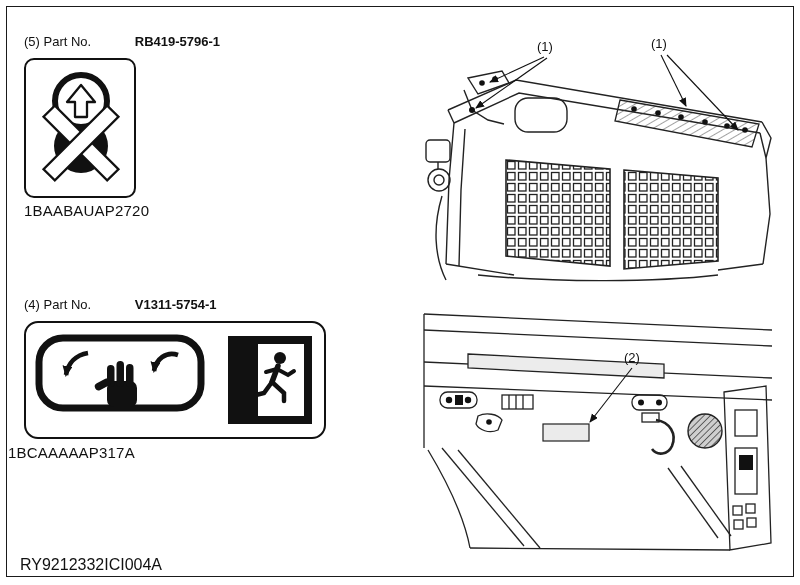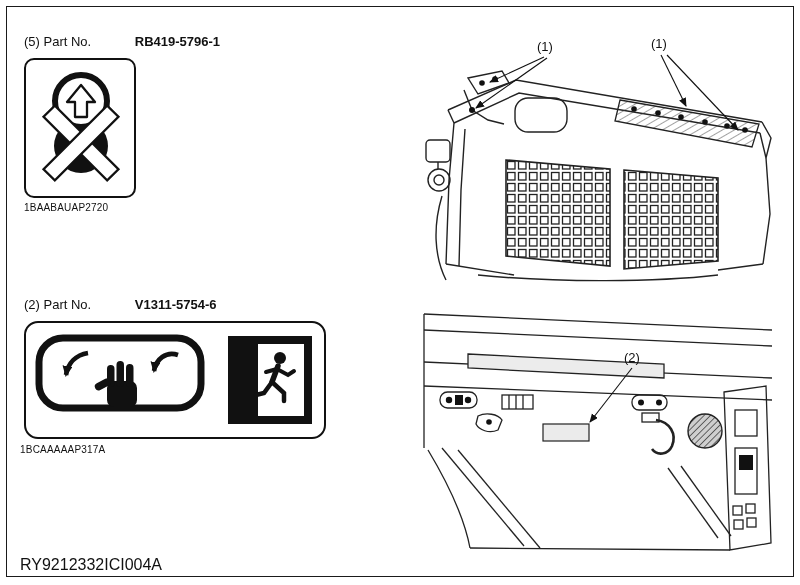--- a/index.html
+++ b/index.html
@@ -15,21 +15,21 @@
     position:absolute; left:6px; top:6px; right:6px; bottom:8px;
     border:1px solid #1a1a1a;
   }
   .heading { position:absolute; font-size:13px; white-space:pre; }
   .heading .partno { font-weight:bold;padding-left:40px; }
   .decal-box {
     position:absolute; background:#fff;
     border:2px solid #111; border-radius:10px;
     overflow:hidden;
   }
-  .code { position:absolute; font-size:10px; letter-spacing:.2px; }
+  .code { position:absolute; font-size:15px; letter-spacing:.2px; }
   .footer { position:absolute; left:20px; top:556px; font-size:16px; }
   svg { display:block; }
   .ill { position:absolute; }
   svg text { font-family:"Liberation Sans","DejaVu Sans",sans-serif; }
 </style>
 </head>
 <body>
 
 <div class="page">
 
@@ -43,21 +43,21 @@
       <circle cx="55" cy="41" r="26" fill="#fff" stroke="#111" stroke-width="6"></circle>
       <path d="M55,25 L69,42 L61,42 L61,57 L49,57 L49,42 L41,42 Z" fill="#fff" stroke="#111" stroke-width="2.3" stroke-linejoin="round"></path>
       <g transform="translate(55,83)">
         <rect x="-45" y="-8" width="90" height="16" fill="#fff" stroke="#111" stroke-width="2.3" transform="rotate(45)"></rect>
         <rect x="-45" y="-8" width="90" height="16" fill="#fff" stroke="#111" stroke-width="2.3" transform="rotate(-45)"></rect>
       </g>
     </svg>
   </div>
   <div class="code" style="left:24px; top:202px;">1BAABAUAP2720</div>
 
-  <div class="heading" style="left:24px; top:297px;"><span>(2) Part No. </span><span class="partno">V1311-5754-6</span></div>
+  <div class="heading" style="left:24px; top:297px;"><span>(4) Part No. </span><span class="partno">V1311-5754-1</span></div>
 
   <div class="decal-box" style="left:24px; top:321px; width:302px; height:118px; border-radius:14px;">
     <svg viewBox="0 0 298 114" width="298" height="114">
       <defs>
         <marker id="arrD" markerUnits="userSpaceOnUse" markerWidth="14" markerHeight="12" refX="9" refY="5" orient="auto">
           <path d="M0,0 L11,5 L0,10 Z" fill="#111"></path>
         </marker>
       </defs>
       <rect x="13" y="15" width="162" height="70" rx="24" fill="none" stroke="#111" stroke-width="7"></rect>
       <g stroke="#111" stroke-width="4.6" fill="none">
@@ -78,21 +78,21 @@
           <circle cx="254" cy="35" r="6" fill="#111" stroke="none"></circle>
           <path d="M252,43 L246,59" stroke-width="5.5"></path>
           <path d="M251,46 L262,52 L268,48" stroke-width="4"></path>
           <path d="M251,46 L240,49" stroke-width="4"></path>
           <path d="M246,59 L258,70 L258,78" stroke-width="4.5"></path>
           <path d="M246,59 L238,70 L230,72" stroke-width="4.5"></path>
         </g>
       </g>
     </svg>
   </div>
-  <div class="code" style="left:20px; top:444px;">1BCAAAAAP317A</div>
+  <div class="code" style="left:8px; top:444px;">1BCAAAAAP317A</div>
 
   <svg class="ill" style="left:418px; top:28px;" width="360" height="262" viewBox="0 0 360 262">
     <defs>
       <pattern id="mesh1" patternUnits="userSpaceOnUse" width="11" height="11">
         <rect x="1.5" y="1.5" width="7.5" height="7.5" fill="#fff" stroke="#222" stroke-width="1.3"></rect>
       </pattern>
       <pattern id="hatch1" patternUnits="userSpaceOnUse" width="6" height="6" patternTransform="rotate(60)">
         <line x1="0" y1="0" x2="0" y2="6" stroke="#444" stroke-width="1"></line>
       </pattern>
       <marker id="arr1" markerUnits="userSpaceOnUse" markerWidth="10" markerHeight="9" refX="8" refY="3.75" orient="auto">

